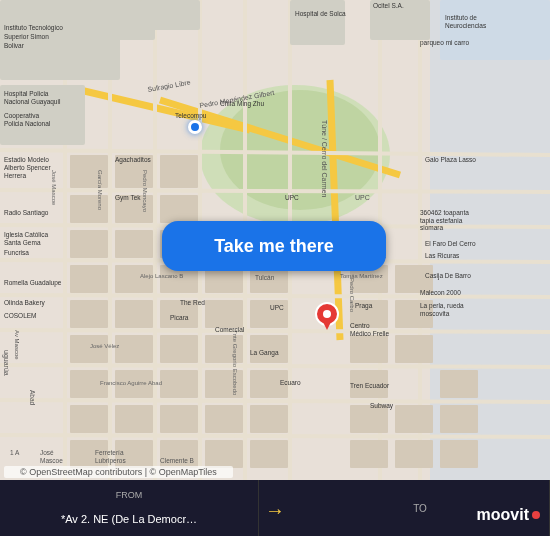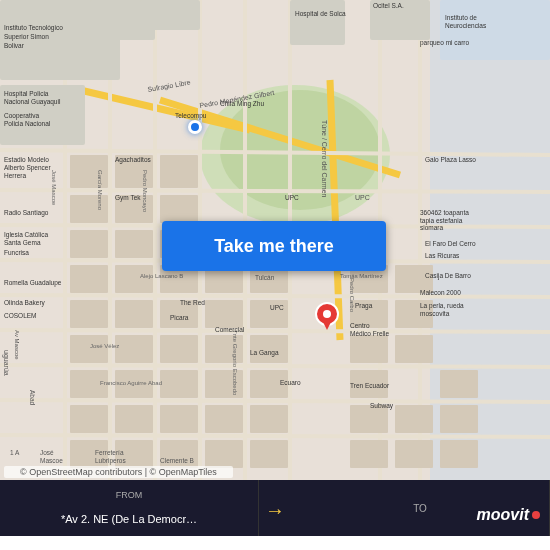--- a/index.html
+++ b/index.html
@@ -27,21 +27,21 @@
 
     #take-me-there-btn {
       position: absolute;
       top: 221px;
       left: 162px;
       width: 224px;
       height: 50px;
       background-color: #1a73e8;
       color: white;
       border: none;
-      border-radius: 4px;
+      border-radius: 16px;
       font-size: 18px;
       font-weight: bold;
       cursor: pointer;
       display: flex;
       align-items: center;
       justify-content: center;
       box-shadow: 0 2px 8px rgba(0,0,0,0.4);
       z-index: 10;
     }
 
@@ -331,16 +331,16 @@
     <span style="color:#aaa; font-size:9px;">FROM</span>
     <span class="bottom-item-label">*Av 2. NE (De La Democr…</span>
   </div>
   <div style="display:flex;align-items:center;padding:0 6px;">
     <span style="color:#f5c842;font-size:20px;">→</span>
   </div>
   <div class="bottom-item">
     <span style="color:#aaa; font-size:10px;">TO</span>
   </div>
   <div id="moovit-logo">
-    <span class="moovit-text" style="text-transform:lowercase;font-style:italic;">moovit</span>
+    <span class="moovit-text" style="text-transform:lowercase;">moovit</span>
     <div class="moovit-dot"></div>
   </div>
 </div>
 
 </body></html>

